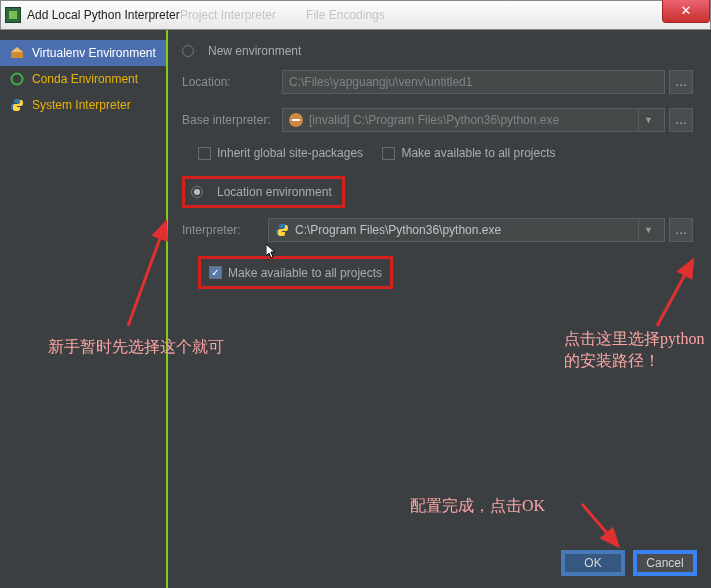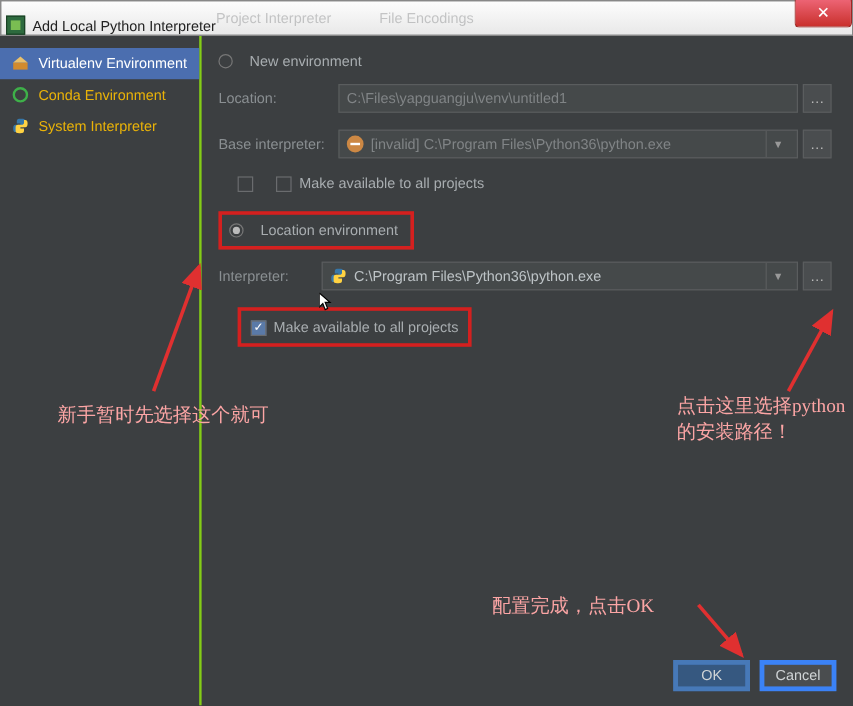--- a/index.html
+++ b/index.html
@@ -1,24 +1,24 @@
 <!DOCTYPE html>
 <html><head>
 <meta charset="utf-8">
 <style>
 * { margin:0; padding:0; box-sizing:border-box; font-family:"Segoe UI",Tahoma,sans-serif; }
 body { width:711px; height:588px; background:#3c3f41; position:relative; overflow:hidden; }
 
-.titlebar { height:30px; background:linear-gradient(#fdfdfd,#e8e8e8); border:1px solid #888; display:flex; align-items:flex-end; padding:0 4px; position:relative; }
+.titlebar { height:30px; background:linear-gradient(#fdfdfd,#e8e8e8); border:1px solid #888; display:flex; align-items:center; padding:0 4px; position:relative; }
 .titlebar .ticon { width:16px; height:16px; background:#2d6a3e; border:1px solid #1a4025; margin-right:6px; position:relative; }
 .titlebar .ticon:after { content:""; position:absolute; inset:3px; background:#7abd52; }
 .titlebar .ttxt { font-size:12px; color:#222; }
 .closebtn { position:absolute; right:0; top:-2px; width:48px; height:24px; background:linear-gradient(#e67,#c9302c); border:1px solid #a02622; border-top:none; border-radius:0 0 4px 4px; display:flex; align-items:center; justify-content:center; color:#fff; font-size:13px; }
 
-.ghostbar { position:absolute; top:2px; left:180px; height:26px; display:flex; align-items:center; gap:40px; color:#6a6c6e; font-size:12px; opacity:.35; }
+.ghostbar { position:absolute; top:2px; left:180px; height:26px; display:flex; align-items:center; gap:30px; color:#6a6c6e; font-size:12px; opacity:.35; }
 
 .body { display:flex; height:calc(100% - 30px); }
 .sidebar { width:168px; background:#3c3f41; border-right:2px solid #84cc16; padding-top:10px; }
 .navitem { display:flex; align-items:center; gap:8px; padding:6px 10px; font-size:12px; color:#eab308; cursor:pointer; }
 .navitem.active { background:#4b6eaf; color:#fff; }
 .ico { width:14px; height:14px; display:inline-block; }
 
 .main { flex:1; padding:14px 18px 8px 14px; font-size:12px; color:#a8adb0; position:relative; }
 .radio-row { display:flex; align-items:center; gap:14px; margin-bottom:12px; }
 .radio { width:12px; height:12px; border:1px solid #777; border-radius:50%; display:inline-block; position:relative; }
@@ -118,20 +118,21 @@
         <span>[invalid] C:\Program Files\Python36\python.exe</span>
         <span class="dd">▼</span>
       </div>
       <div class="btn-sq">
           <span>…</span>
         </div>
     </div>
 
     <div class="sub cb-wrap">
       <span class="checkbox"></span>
+      <span>Inherit global site-packages</span>
     </div>
     <div class="sub cb-wrap">
       <span class="checkbox"></span>
       <span>Make available to all projects</span>
     </div>
 
     <div style="height:6px"></div>
     <div class="existing-box">
       <div class="radio-row" style="margin:0">
         <span class="radio sel"></span>

